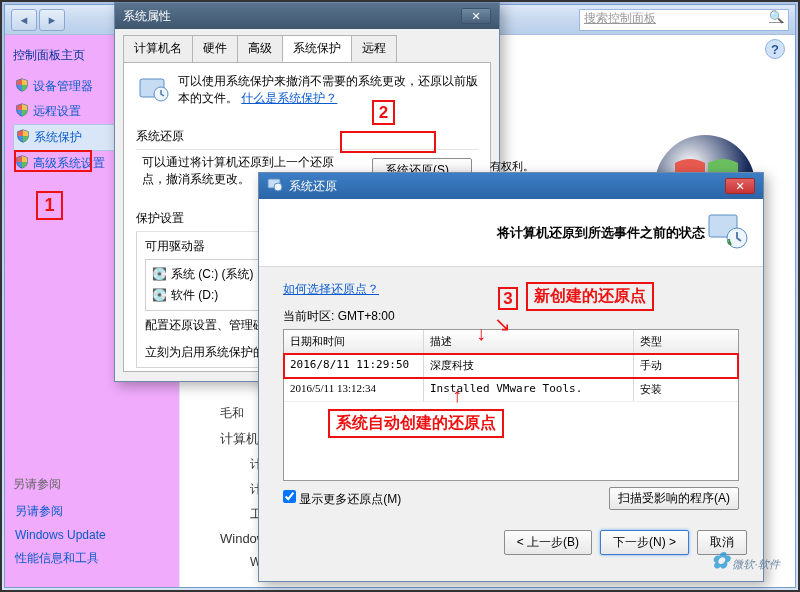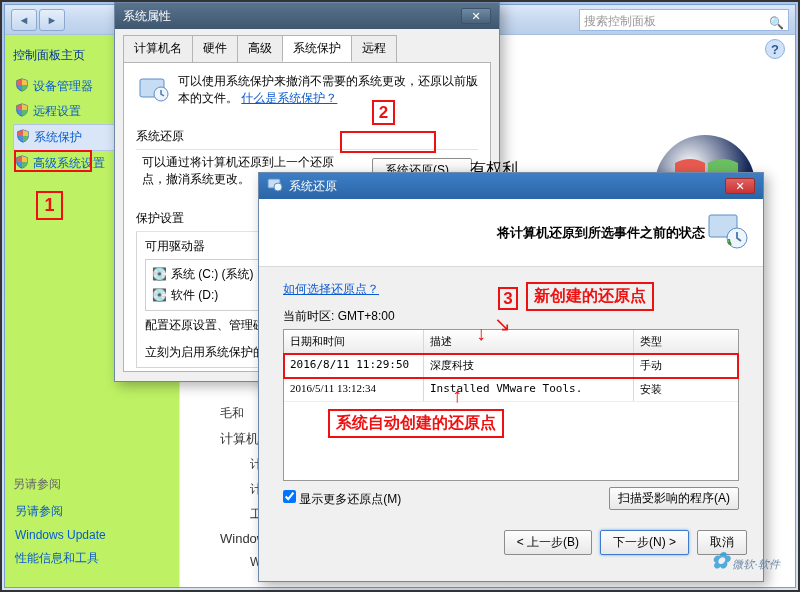--- a/index.html
+++ b/index.html
@@ -3,24 +3,24 @@
 <meta charset="utf-8">
 <style>
 * { box-sizing: border-box; margin: 0; padding: 0; font-family: "Microsoft YaHei", "SimSun", Tahoma, sans-serif; }
 body { width: 800px; height: 592px; background: linear-gradient(#b0c4e8,#d5e3f5); overflow: hidden; position: relative; border: 2px solid #333; }
 
 
 .cp-window { position: absolute; left: 2px; top: 2px; right: 2px; bottom: 2px; background: #fff; border: 1px solid #7a9ecb; }
 .cp-toolbar { height: 30px; background: linear-gradient(#dce8f7,#c7d9f0,#b9cfea); border-bottom: 1px solid #a8bfde; display: flex; align-items: center; padding: 0 6px; }
 .nav-btns { display: flex; gap: 2px; }
 .nav-btn { width: 26px; height: 22px; border-radius: 3px; background: linear-gradient(#e6effa,#c6d8ef); border: 1px solid #8aa8d0; display:flex; align-items:center; justify-content:center; font-size:11px; color:#4a6a95; cursor:pointer; }
-.search-box { margin-left: auto; height: 22px; width: 210px; background: #fff; border: 1px solid #9ab7dd; display:flex; align-items:flex-end; padding:0 4px; font-size:12px; color:#999; }
+.search-box { margin-left: auto; height: 22px; width: 210px; background: #fff; border: 1px solid #9ab7dd; display:flex; align-items:flex-start; padding:0 4px; font-size:12px; color:#999;text-decoration:underline; }
 .search-box .search-icon { margin-left:auto; color:#5a7bb0; font-size:12px; }
 .cp-body { display:flex; height: calc(100% - 30px); }
-.sidebar { width: 175px; padding: 12px 8px; background: #bef264; border-right: 1px solid #e2e9f3; font-size:12px; }
+.sidebar { width: 175px; padding: 12px 8px; background: #f0abfc; border-right: 1px solid #e2e9f3; font-size:12px; }
 .sidebar-heading { color:#003399; font-size:12px; margin-bottom: 10px; }
 .sidebar-item { display:flex; align-items:center; gap:4px; padding: 4px 2px; color:#0a5bcc; cursor:pointer; }
 .sidebar-item.selected { background:#d9e6f7; border:1px solid #b0c6e2; border-radius:2px; }
 .shield-icon { width:14px; height:14px; display:inline-block; }
 .sidebar-section2 { margin-top: 300px; color:#666; font-size:12px; }
 .sidebar-link { color:#0a5bcc; padding:4px 2px; display:block; cursor:pointer; }
 
 .annot { position:absolute; border:2px solid #e11; font-weight:bold; color:#e11; display:flex; align-items:center; justify-content:center; z-index:200; pointer-events:none; }
 
 .cp-main { flex:1; padding: 30px 40px; font-size:12px; position:relative; }
@@ -191,21 +191,21 @@
       <span>
         <span>可以使用系统保护来撤消不需要的系统更改，还原以前版本的文件。</span>
         <span class="link">什么是系统保护？</span>
       </span>
     </div>
     <div class="section-title">系统还原</div>
     <div class="inner-row" style="border-top:1px solid #e3e3e3;">
       <span style="max-width:200px; line-height:1.4;">可以通过将计算机还原到上一个还原点，撤消系统更改。</span>
       <button class="win-btn">系统还原(S)...</button>
     </div>
-    <span style="position:absolute; right:-44px; top:96px; font-size:16px;">有权利。</span>
+    <span style="position:absolute; right:-44px; top:96px; font-size:11px;">有权利。</span>
 
     <div class="section-title" style="margin-top:18px;">保护设置</div>
     <div class="fgroup" style="border-top:1px solid #e3e3e3;">
       <div>可用驱动器</div>
       <div class="drive-list">
         <div class="drive-item">
           <span>💽</span>
           <span>系统 (C:) (系统)</span>
         </div>
         <div class="drive-item">

